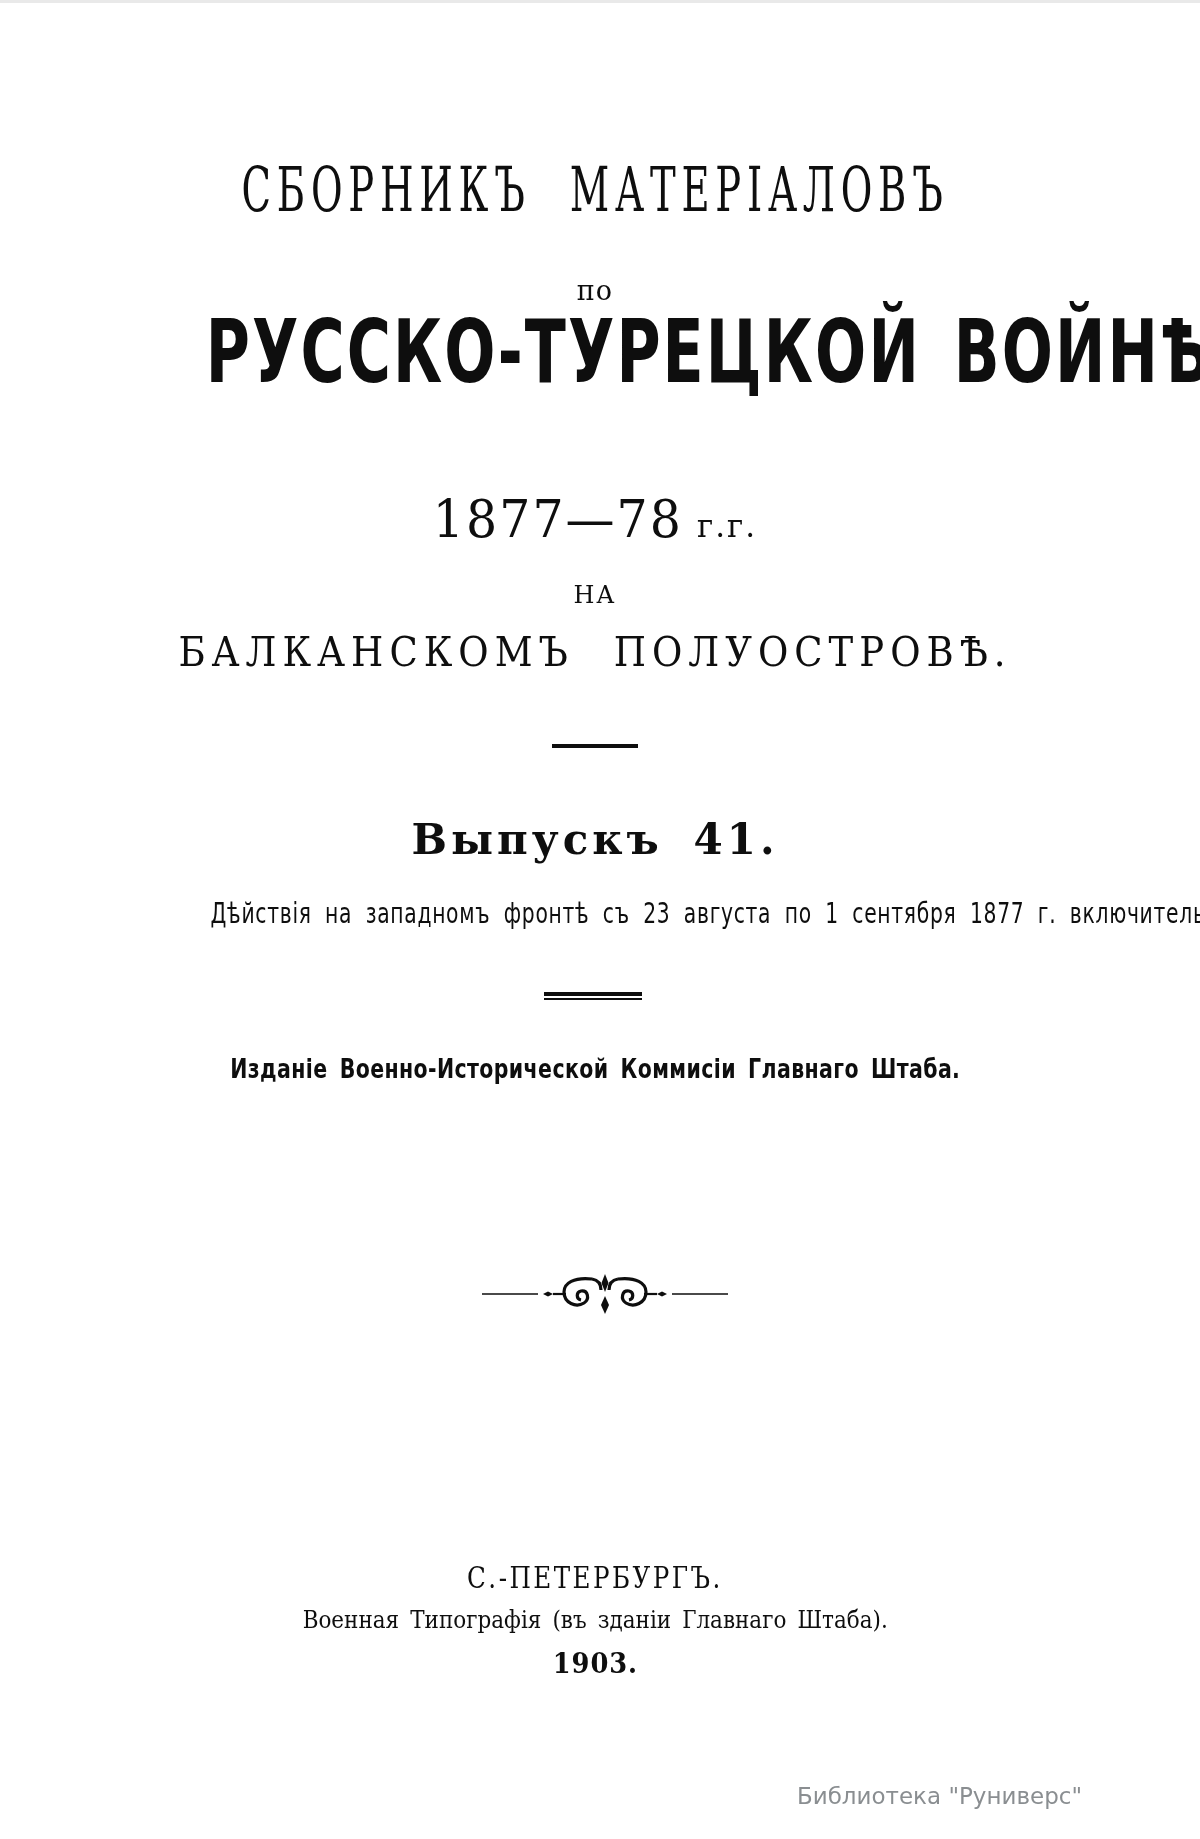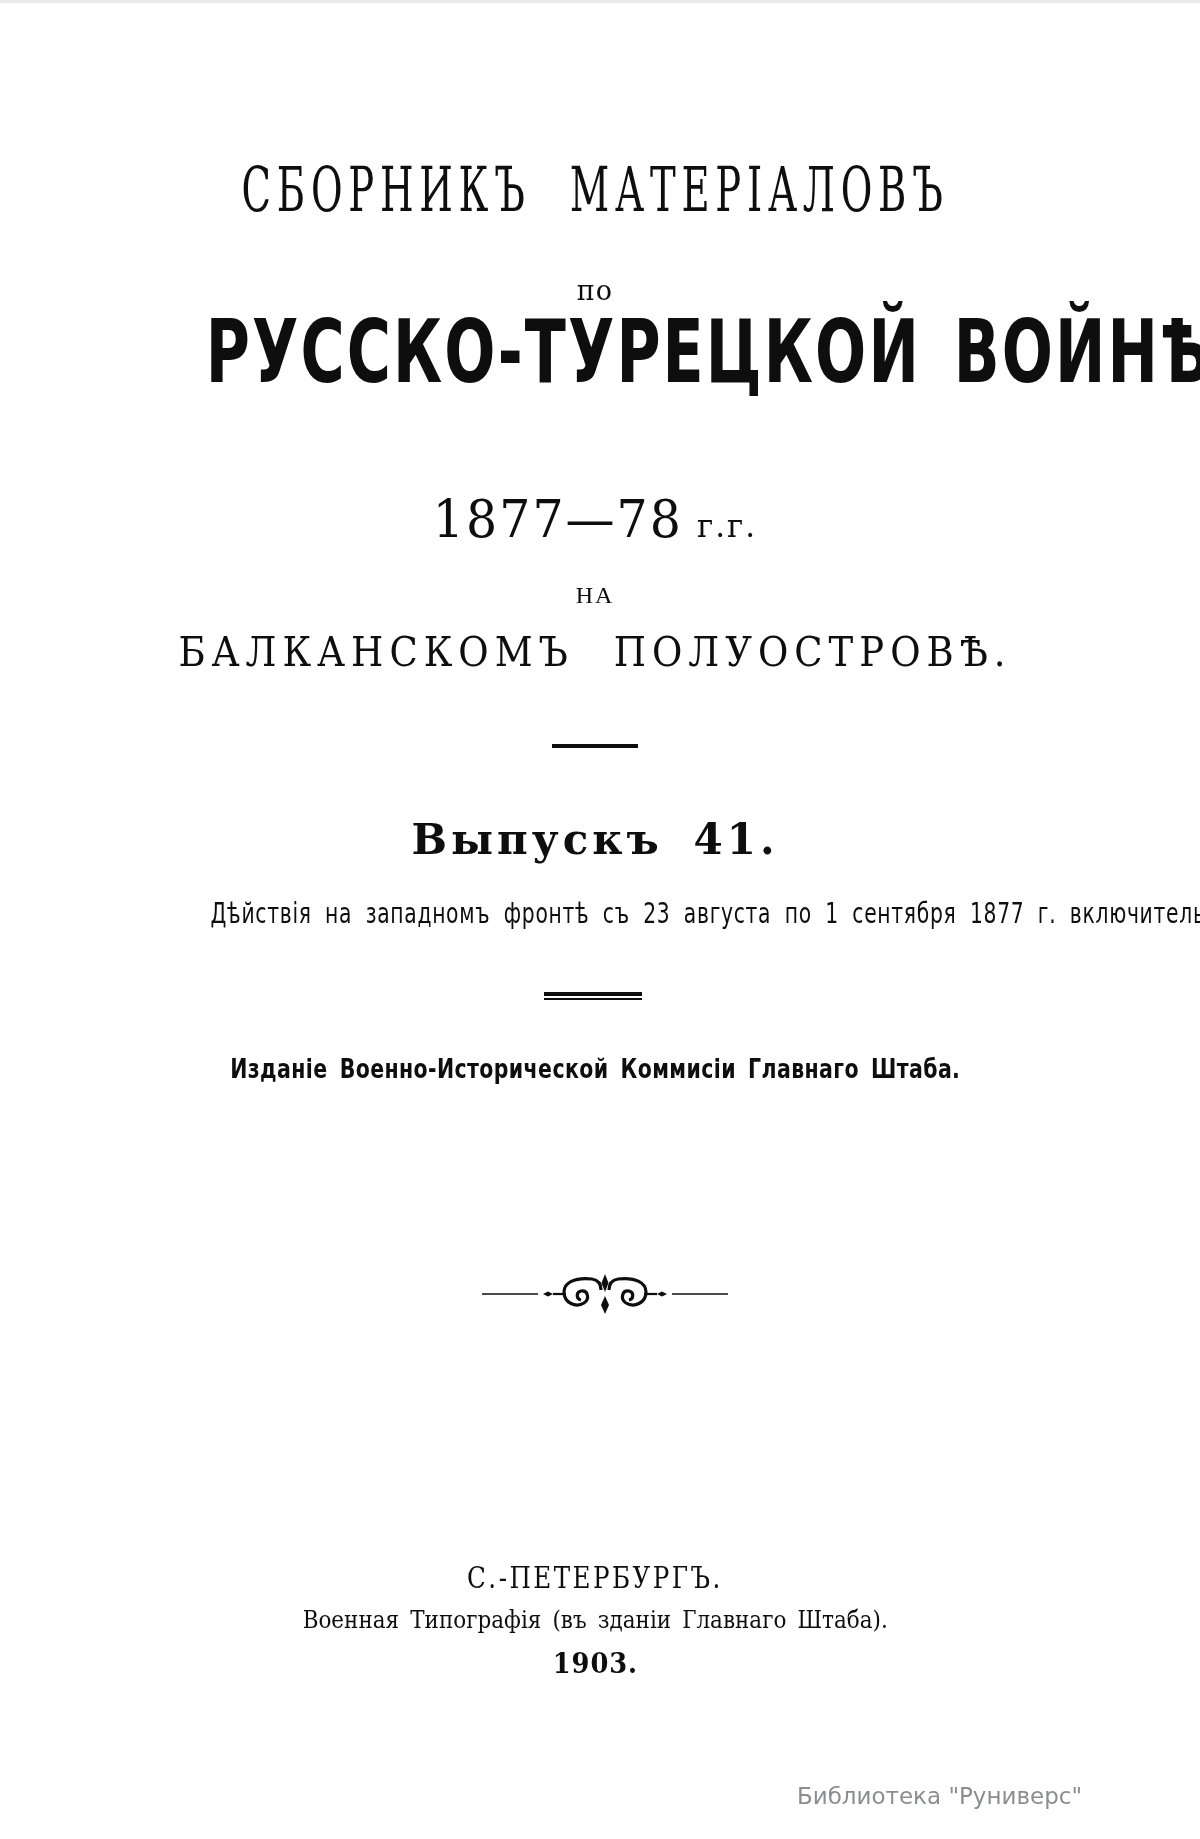--- a/index.html
+++ b/index.html
@@ -45,21 +45,21 @@
     word-spacing: 14px;
   }
 
   
   .years { top: 487px; font-size: 49px; }
   .years > span { transform: scaleY(1.05); transform-origin: center top; letter-spacing: 2px; }
   .years .suffix { font-size: 31px; letter-spacing: 2px; margin-left: 14px; }
 
   
   .na { top: 578px; font-size: 24px; }
-  .na > span { letter-spacing: 2px; font-family: Liberation Serif, serif; }
+  .na > span { letter-spacing: 2px; }
 
   
   .place { top: 625px; font-size: 37px; }
   .place > span {
     transform: scaleY(1.12);
     transform-origin: center top;
     letter-spacing: 6px;
     word-spacing: 22px;
     font-weight: 500;
   }

